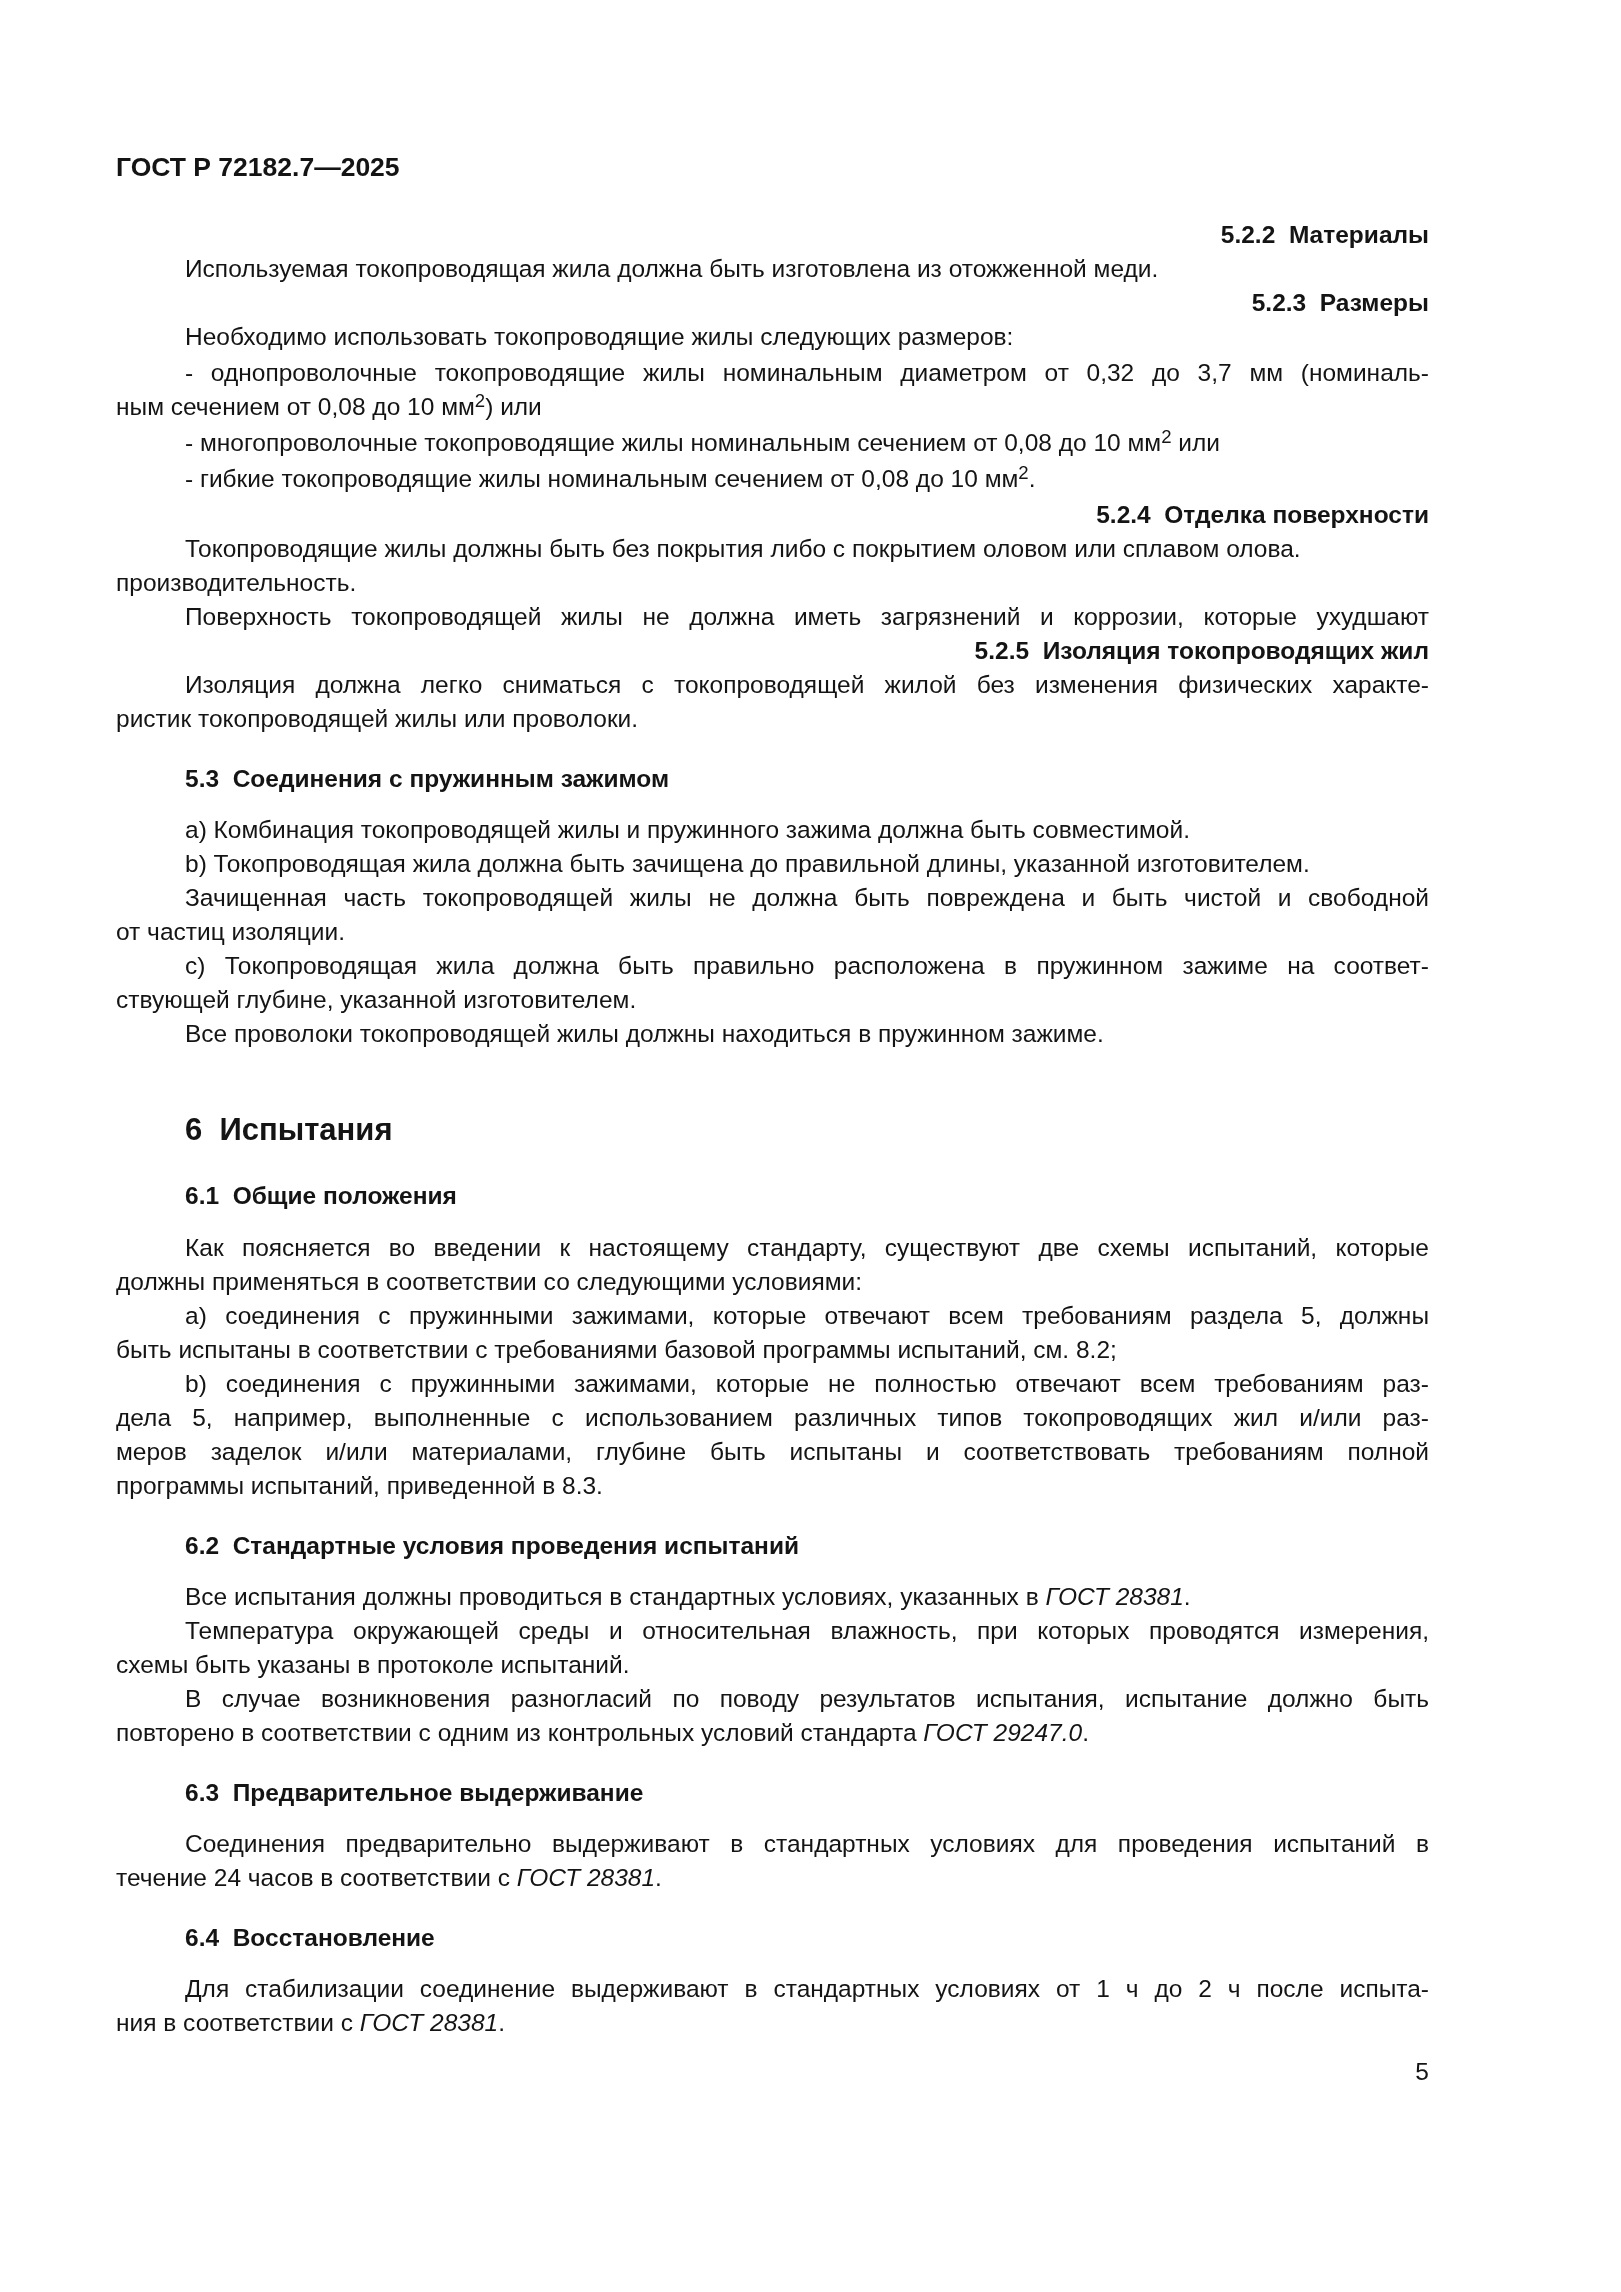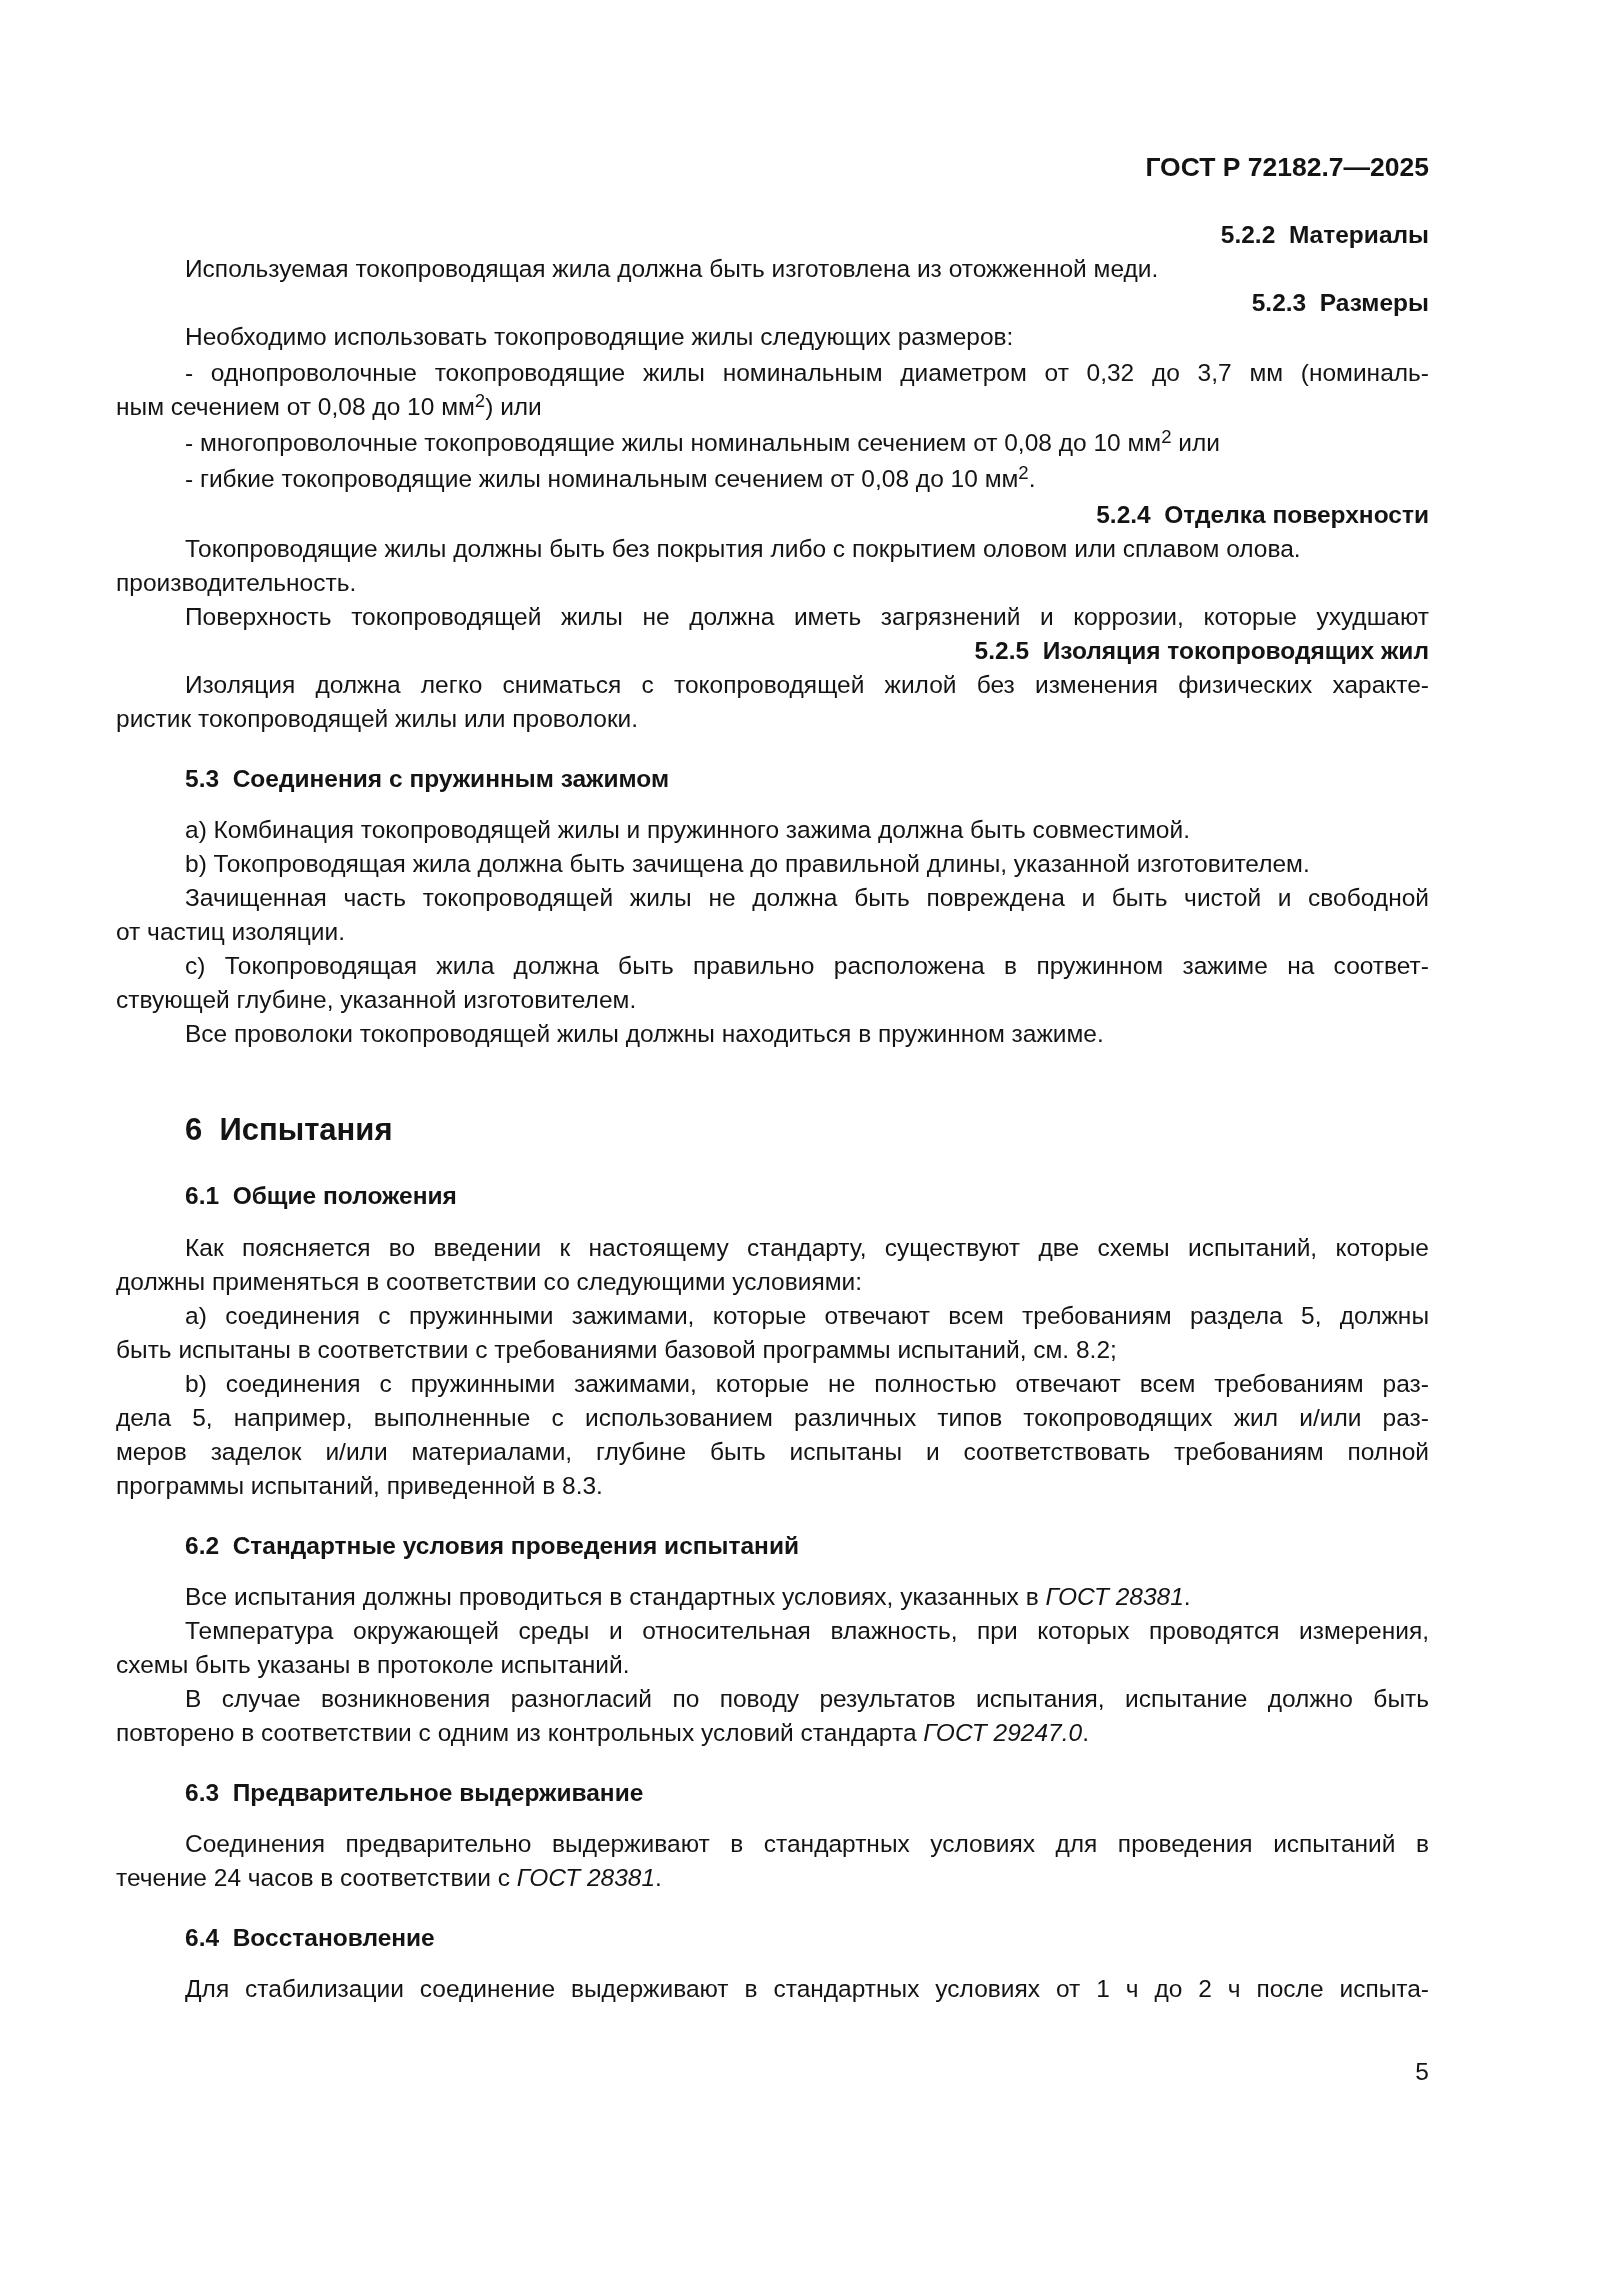--- a/index.html
+++ b/index.html
@@ -15,21 +15,20 @@
   .content {
     position: absolute;
     left: 116px;
     top: 150px;
     width: 1313px;
   }
   .doc-header {
     font-weight: bold;
     font-size: 26.5px;
     line-height: 34px;
-    text-align: right;
     margin: 0 0 34px 0;
     white-space: pre-wrap;
   }
   .blk { margin: 0; }
   .blk.p { font-size: 24.5px; line-height: 34px; }
   .line { text-align: justify; text-align-last: justify; }
   .line.first { text-indent: 69px; }
   .line.last { text-align-last: left; }
   .sup-para { margin: 2px 0; }
   .blk.h3 {
@@ -151,18 +150,19 @@
           <div class="line last">повторено в соответствии с одним из контрольных условий стандарта <span class="it">ГОСТ 29247.0</span>.</div>
         </div>
         <div class="blk h2">6.3  Предварительное выдерживание</div>
         <div class="blk p">
           <div class="line first">Соединения предварительно выдерживают в стандартных условиях для проведения испытаний в</div>
           <div class="line last">течение 24 часов в соответствии с <span class="it">ГОСТ 28381</span>.</div>
         </div>
         <div class="blk h2">6.4  Восстановление</div>
         <div class="blk p">
           <div class="line first">Для стабилизации соединение выдерживают в стандартных условиях от 1 ч до 2 ч после испыта-</div>
+          <div class="line last">ния в соответствии с <span class="it">ГОСТ 28381</span>.</div>
         </div>
       </div>
   </div>
   <div class="page-num">5</div>
 </div>
 
 
 </body></html>

